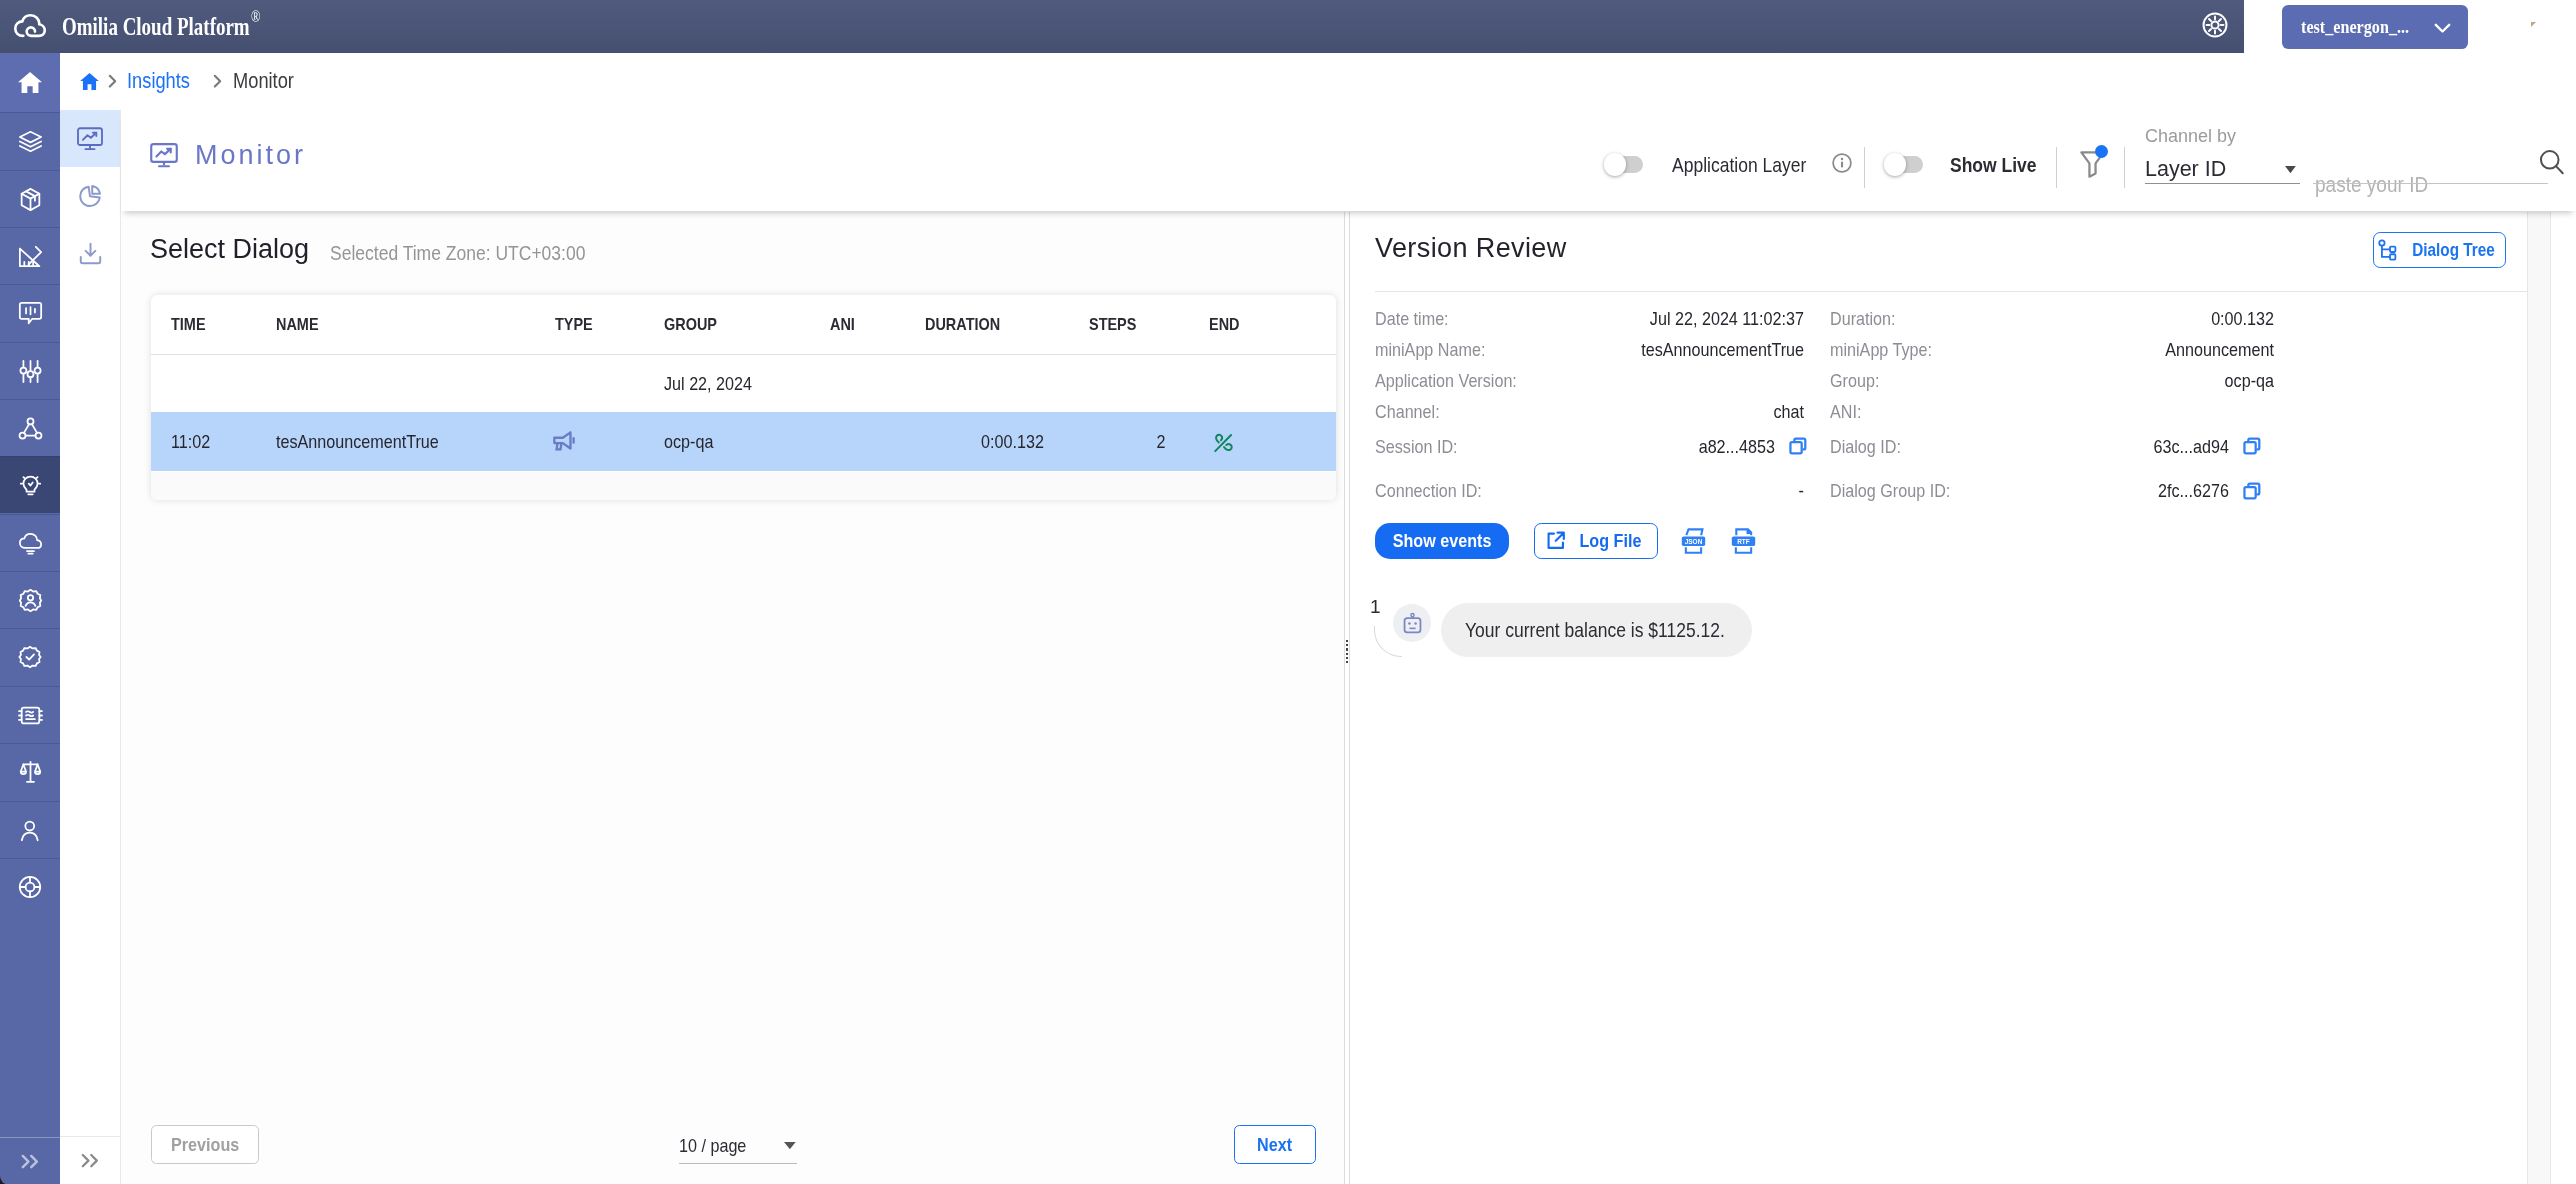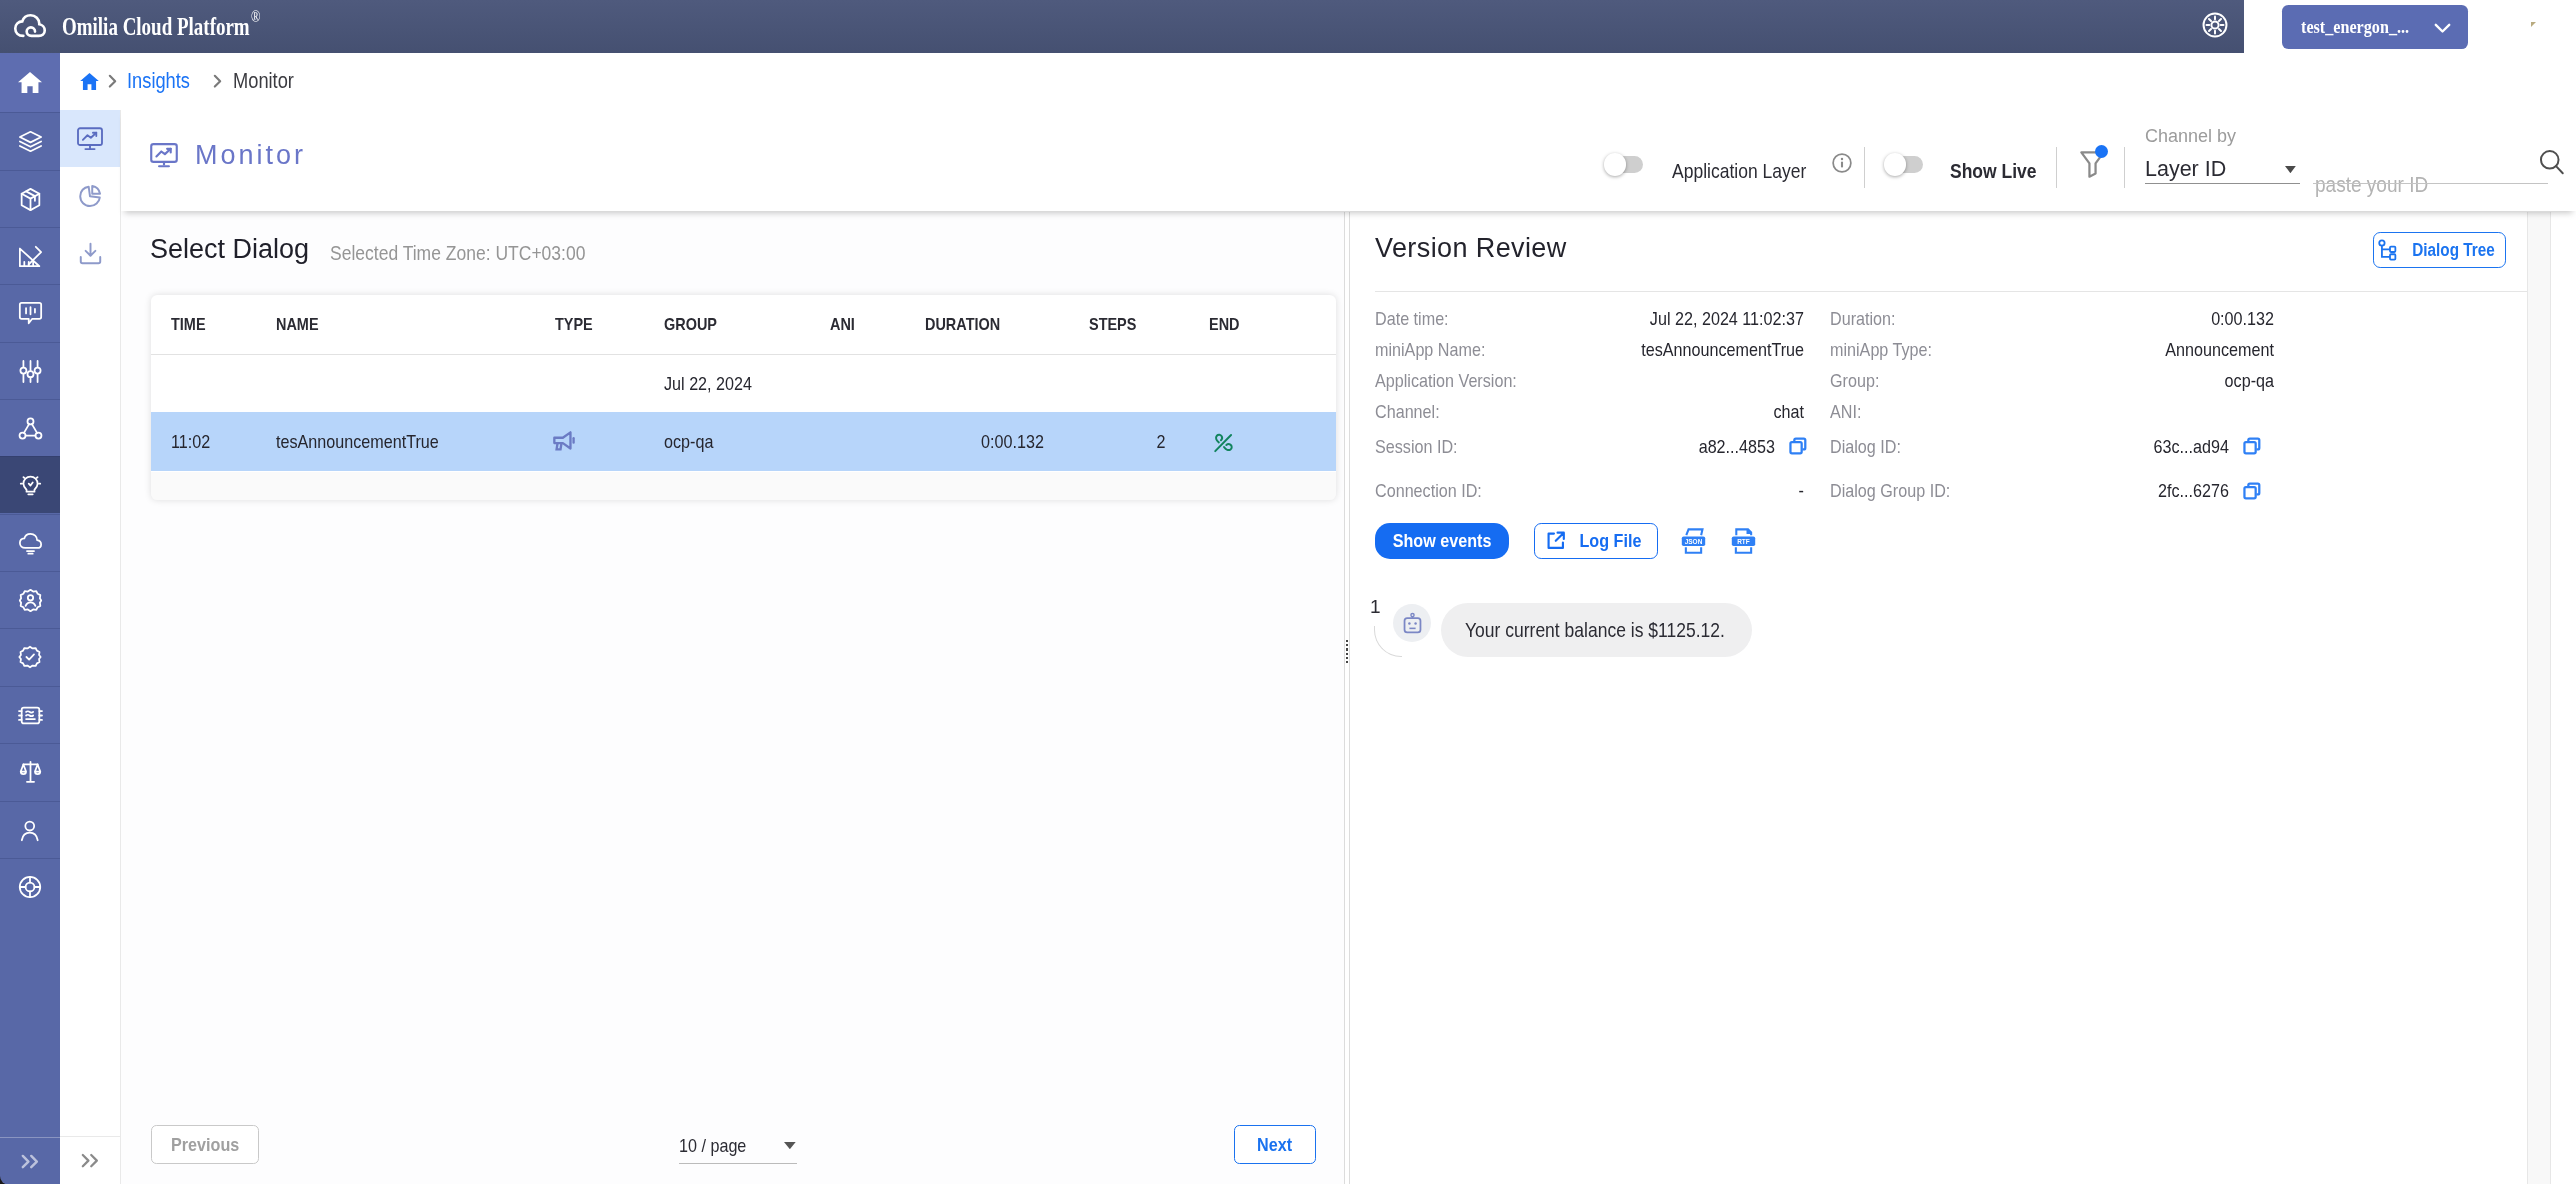--- a/index.html
+++ b/index.html
@@ -48,21 +48,21 @@
   
   #chead { left:121px; top:110px; width:2455px; height:101px; background:#fff;
     box-shadow:0 4.5px 6.3px -2.7px rgba(0,0,0,0.22); z-index:5; }
   #mon-title { left:74px; top:0px; height:91px; display:flex; align-items:center;
     color:#6a76c8; font-size:27px; letter-spacing:3px; }
   .vline { position:absolute; top:37px; width:0.9px; height:41px; background:#cfcfcf; }
   .toggle { position:absolute; top:46px; width:30.5px; height:17px; background:#cfcfcf;
     border-radius:9px; }
   .toggle .knob { position:absolute; left:-8px; top:-2.7px; width:22.4px; height:22.4px;
     background:#fff; border-radius:50%; box-shadow:0 0.9px 3.6px rgba(0,0,0,0.35); }
-  .hlabel { position:absolute; top:10px; height:101px; display:flex; align-items:center;
+  .hlabel { position:absolute; top:4px; height:101px; display:flex; align-items:center;
     color:#2b2b33; font-size:20.6px; font-weight:500; }
   .hlabel span { transform:scaleX(0.85); transform-origin:0 50%; display:inline-block; }
 
   
   #leftpanel { left:121px; top:212px; width:1223px; height:973px; background:#fdfdfe; }
   #splitter { left:1344px; top:212px; width:6.3px; height:973px; background:#fff;
     border-left:0.9px solid #dcdcdc; border-right:0.9px solid #dcdcdc; }
   #rightpanel { left:1351px; top:212px; width:1225px; height:973px; background:#fff; }
 
   

